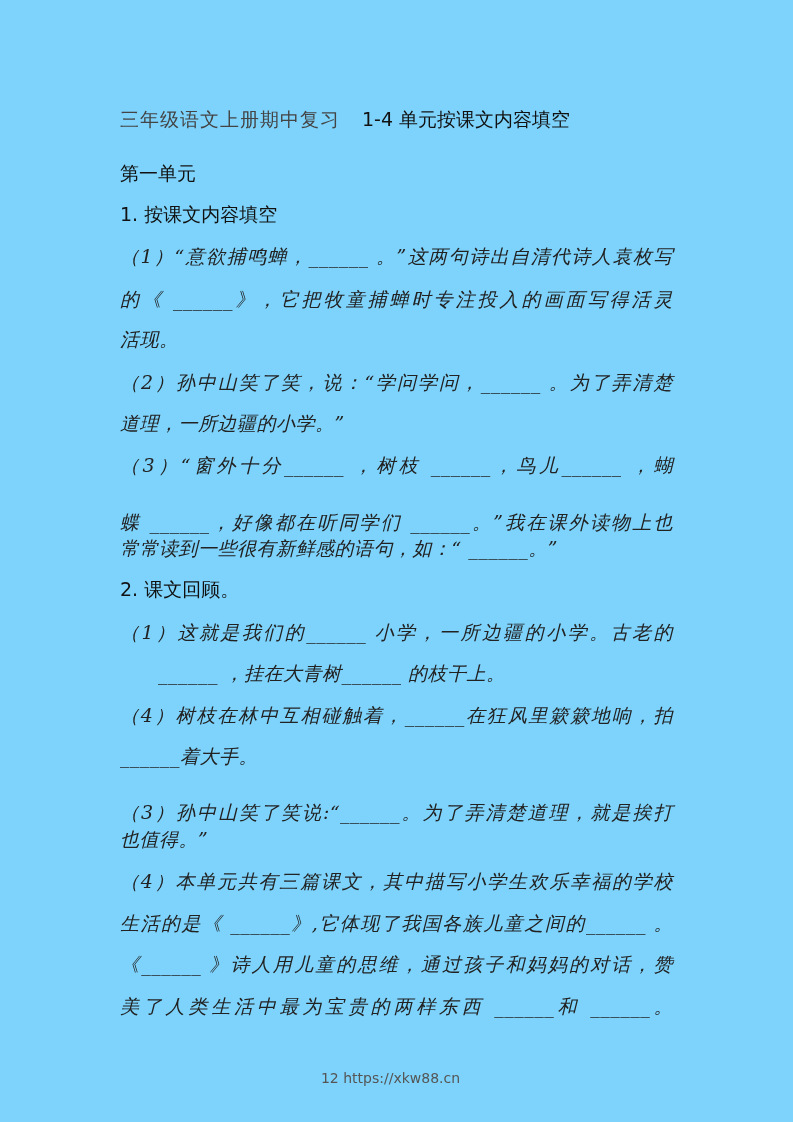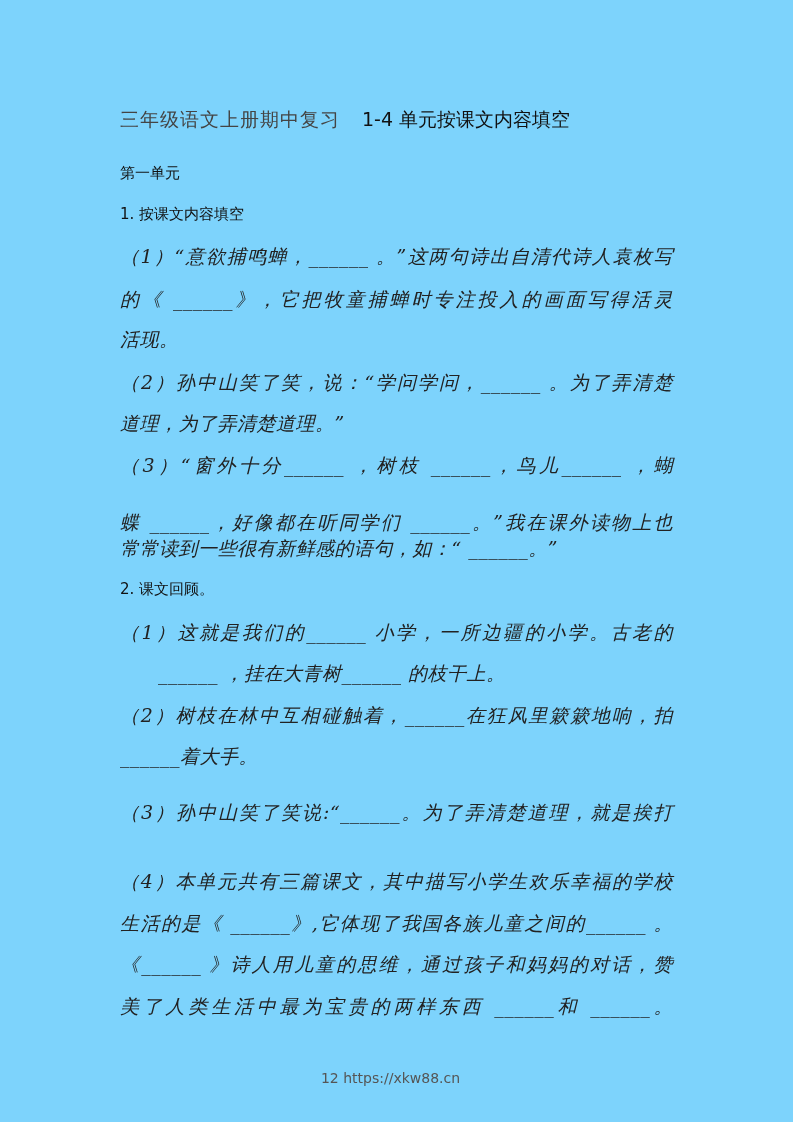--- a/index.html
+++ b/index.html
@@ -6,50 +6,51 @@
     body { width: 793px; height: 1122px; position: relative; overflow: hidden;
       font-family: "DejaVu Serif", "Liberation Serif", serif; color: #222; }
     .page { position: absolute; left: 0; top: 0; width: 793px; height: 1122px; background: #7dd3fc; }
     .line { position: absolute; left: 120px; width: 553px; font-size: 19px; line-height: 24px;
       white-space: nowrap; text-align: justify; text-align-last: justify; letter-spacing: 0.5px; font-style: italic; }
     .line.last { text-align-last: left; }
     .title { position: absolute; left: 120px; top: 106px; font-size: 19px; line-height: 26px; white-space: nowrap; }
     .title .t1 { color: #444; letter-spacing: 1px; font-family: "DejaVu Serif", serif; }
     .title .t2 { color: #111; font-family: "DejaVu Sans", "Liberation Sans", sans-serif; margin-left: 22px; }
     .heading { position: absolute; left: 120px; font-family: "DejaVu Sans", "Liberation Sans", sans-serif;
-      font-size: 15px; line-height: 26px; color: #111; white-space: nowrap; }
+      font-size: 19px; line-height: 26px; color: #111; white-space: nowrap; }
     .footer { position: absolute; top: 1070px; left: 0; width: 781px; text-align: center;
       font-family: "DejaVu Sans", "Liberation Sans", sans-serif; font-size: 14px; color: #555; }
   </style>
 </head>
 <body>
 
 <div class="page">
   <div class="title">
     <span class="t1">三年级语文上册期中复习</span><span class="t2">1-4 单元按课文内容填空</span>
   </div>
 
   <div class="heading" style="top:160px;">第一单元</div>
   <div class="heading" style="top:201px;">1. 按课文内容填空</div>
 
   <div class="line" style="top:244px;">（1）“意欲捕鸣蝉，______ 。”这两句诗出自清代诗人袁枚写</div>
   <div class="line" style="top:287px;">的《 ______》，它把牧童捕蝉时专注投入的画面写得活灵</div>
   <div class="line last" style="top:327px;">活现。</div>
   <div class="line" style="top:370px;">（2）孙中山笑了笑，说：“学问学问，______ 。为了弄清楚</div>
-  <div class="line last" style="top:411px;">道理，为了弄清楚道理。”</div>
+  <div class="line last" style="top:411px;">道理，一所边疆的小学。”</div>
   <div class="line" style="top:453px;">（3）“窗外十分______ ，树枝 ______，鸟儿______ ，蝴</div>
   <div class="line" style="top:474px;margin-top:36px;">蝶 ______，好像都在听同学们 ______。”我在课外读物上也</div>
   <div class="line last" style="top:536px;">常常读到一些很有新鲜感的语句，如：“ ______。”</div>
 
   <div class="heading" style="top:576px;">2. 课文回顾。</div>
 
   <div class="line" style="top:620px;">（1）这就是我们的______ 小学，一所边疆的小学。古老的</div>
   <div class="line last" style="top:661px;margin-left:38px;">______ ，挂在大青树______ 的枝干上。</div>
-  <div class="line" style="top:703px;">（2）树枝在林中互相碰触着，______在狂风里簌簌地响，拍</div>
+  <div class="line" style="top:703px;">（4）树枝在林中互相碰触着，______在狂风里簌簌地响，拍</div>
   <div class="line last" style="top:744px;">______着大手。</div>
   <div class="line" style="top:786px;margin-top:14px;">（3）孙中山笑了笑说:“______。为了弄清楚道理，就是挨打</div>
+  <div class="line last" style="top:827px;">也值得。”</div>
   <div class="line" style="top:869px;">（4）本单元共有三篇课文，其中描写小学生欢乐幸福的学校</div>
   <div class="line" style="top:911px;">生活的是《 ______》,它体现了我国各族儿童之间的______ 。</div>
   <div class="line" style="top:952px;">《______ 》诗人用儿童的思维，通过孩子和妈妈的对话，赞</div>
   <div class="line" style="top:994px;">美了人类生活中最为宝贵的两样东西 ______和 ______。</div>
 
   <div class="footer">12 https://xkw88.cn</div>
 </div>
 
 </body></html>

